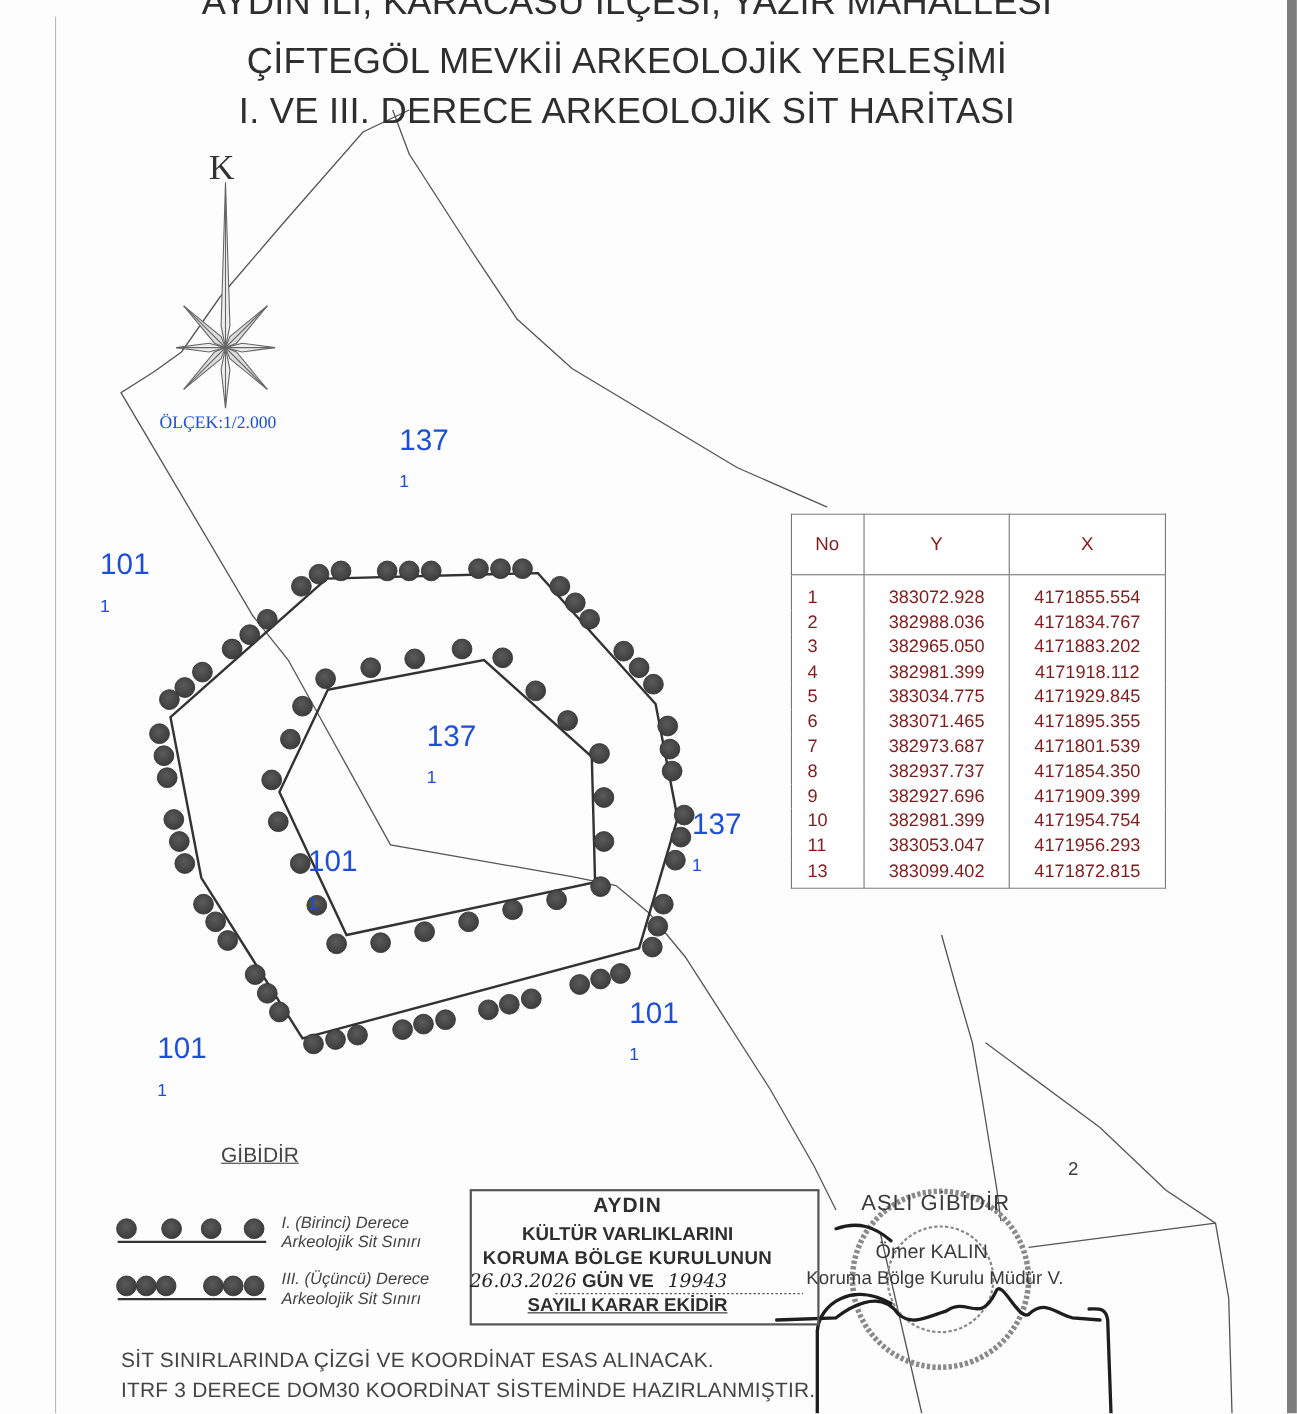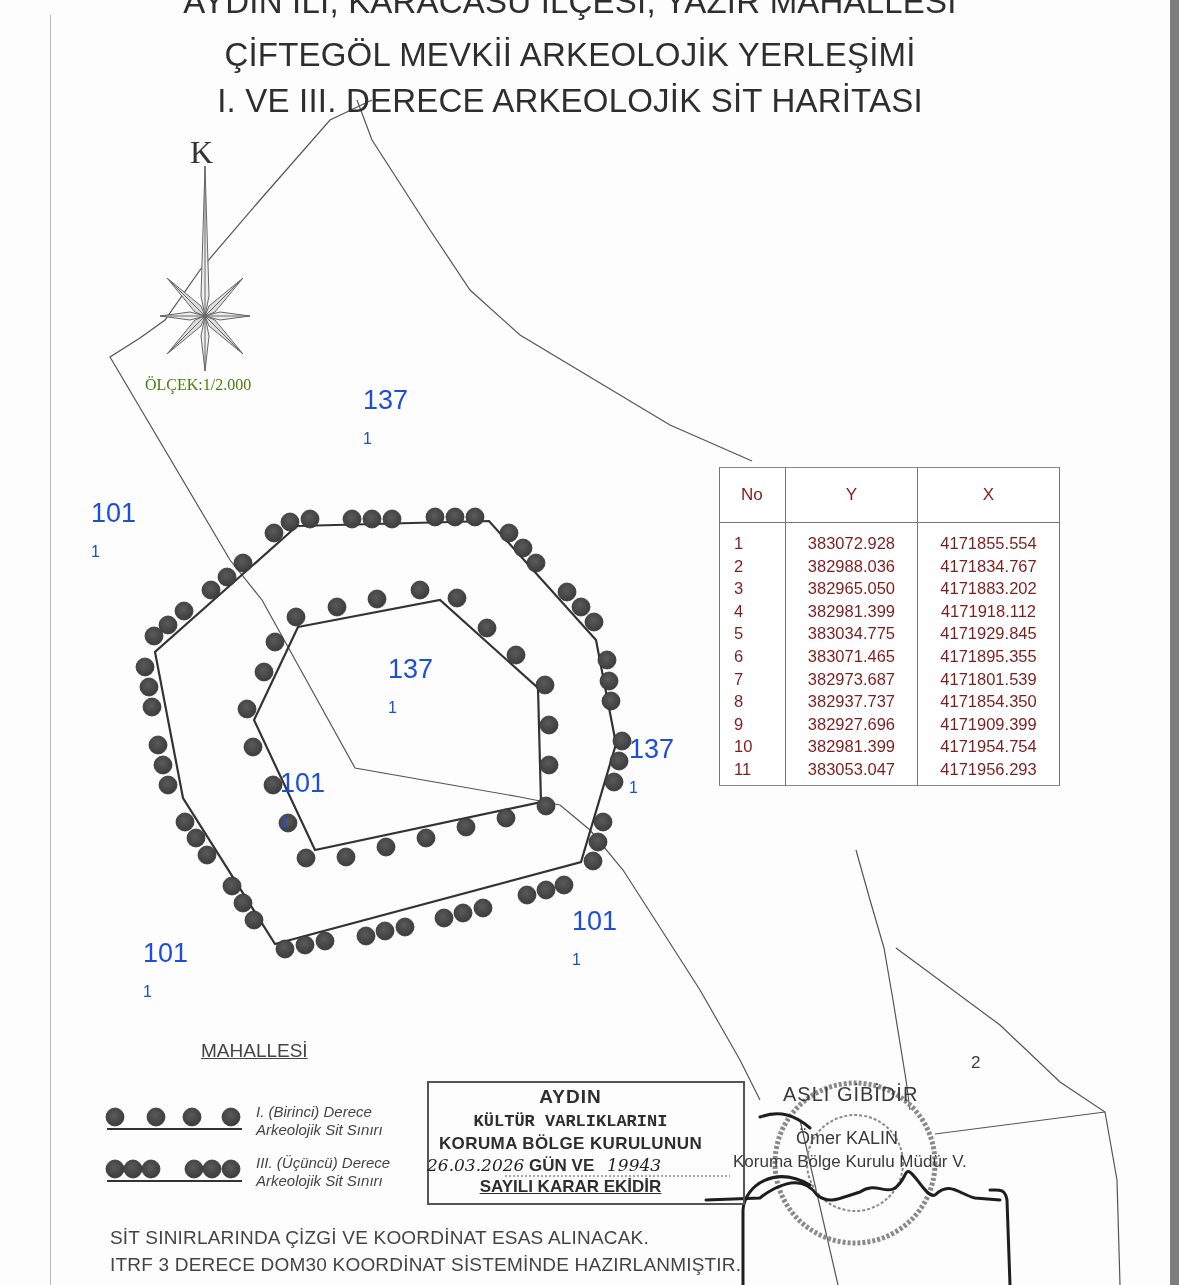--- a/index.html
+++ b/index.html
@@ -12,39 +12,39 @@
     #scan-edge-left { left: 50px; top: 15px; width: 1px; height: 1270px; background: #b8b8b8; }
     .title-line { position: absolute; left: 0; width: 1140px; text-align: center; font-size: 33px; letter-spacing: 0.2px; color: #2e2e2e; white-space: nowrap; }
     #title-1 { top: -17px; }
     #title-2 { top: 36px; }
     #title-3 { top: 82px; }
     #map-svg { position: absolute; left: 0; top: 0; width: 1179px; height: 1285px; }
     .parcel { position: absolute; font-size: 27px; color: #1d4ed8; text-align: left; width: 80px; }
     .parcel .pno { display: block; }
     .parcel .lot { display: block; font-size: 16px; margin-top: 14px; }
     #north-k { left: 190px; top: 134px; font-family: "Liberation Serif", serif; font-size: 32px; color: #333; }
-    #scale-label { left: 145px; top: 376px; font-family: "Liberation Serif", serif; font-size: 16px; color: #4d7c0f; }
+    #scale-label { left: 145px; top: 376px; font-family: "Liberation Serif", serif; font-size: 16px; color: #1d4ed8; }
     #coord-table { position: absolute; left: 719px; top: 467px; width: 341px; border-collapse: collapse; font-size: 16.5px; color: #7f1d1d; background: #fff; }
     #coord-table th { font-weight: normal; height: 52px; font-size: 17px; border-top: 1px solid #888; border-bottom: 1px solid #777; }
     #coord-table td { height: 22.6px; padding: 0; line-height: 22.6px; }
     #coord-table tbody tr:first-child td { padding-top: 9px; }
     #coord-table th, #coord-table td { border-left: 1px solid #777; border-right: 1px solid #777; }
     #coord-table tbody tr:last-child td { border-bottom: 1px solid #888; padding-bottom: 4px; }
     .c-no { width: 56px; text-align: left; padding-left: 14px !important; }
     #coord-table th.c-no { text-align: center; padding-left: 0 !important; }
     .c-y { width: 136px; text-align: center; }
     .c-x { width: 146px; text-align: center; }
     #legend-title { left: 201px; top: 1040px; font-size: 19px; text-decoration: underline; color: #444; }
     .legend-label { position: absolute; left: 256px; font-size: 15px; line-height: 18px; color: #444; font-style: italic; }
     #legend-1-label { top: 1103px; }
     #legend-2-label { top: 1154px; }
     #stamp-box { position: absolute; left: 427px; top: 1081px; width: 314px; height: 120px; border: 2px solid #555; border-right-width: 2px; }
     .stamp-line { position: absolute; left: 427px; width: 287px; text-align: center; font-weight: bold; color: #2e2e2e; white-space: nowrap; }
     #stamp-1 { top: 1086px; font-size: 19px; letter-spacing: 1px; }
-    #stamp-2 { top: 1112px; font-size: 17px; font-family: Liberation Mono, monospace; }
+    #stamp-2 { top: 1112px; font-size: 17px; }
     #stamp-3 { top: 1134px; font-size: 17px; letter-spacing: 0.4px; }
     #stamp-4 { top: 1155px; font-size: 17px; }
     #stamp-5 { top: 1177px; font-size: 17px; }
     .handwriting { font-family: "DejaVu Serif", serif; font-style: italic; font-weight: normal; font-size: 17px; color: #222; }
     #certify-1 { left: 783px; top: 1083px; font-size: 20px; color: #3a3a3a; letter-spacing: 1px; }
     #certify-2 { left: 796px; top: 1128px; font-size: 18px; color: #3a3a3a; }
     #certify-3 { left: 733px; top: 1152px; font-size: 17px; color: #3a3a3a; }
     #parcel-2 { left: 971px; top: 1053px; font-size: 17px; }
     .note-line { position: absolute; left: 110px; font-size: 19px; color: #444; letter-spacing: 0.2px; white-space: nowrap; }
     #note-1 { top: 1227px; }
@@ -306,24 +306,29 @@
       <tr>
         <td class="c-no">10</td>
         <td class="c-y">382981.399</td>
         <td class="c-x">4171954.754</td>
       </tr>
       <tr>
         <td class="c-no">11</td>
         <td class="c-y">383053.047</td>
         <td class="c-x">4171956.293</td>
       </tr>
+      <tr>
+        <td class="c-no">13</td>
+        <td class="c-y">383099.402</td>
+        <td class="c-x">4171872.815</td>
+      </tr>
     </tbody>
 </table>
 
-<div id="legend-title" class="abs">MAHALLESİ</div>
+<div id="legend-title" class="abs">GİBİDİR</div>
 <div id="legend-1-label" class="legend-label">
   <div>I. (Birinci) Derece</div>
   <div>Arkeolojik Sit Sınırı</div>
 </div>
 <div id="legend-2-label" class="legend-label">
   <div>III. (Üçüncü) Derece</div>
   <div>Arkeolojik Sit Sınırı</div>
 </div>
 
 <div id="stamp-box"></div>

